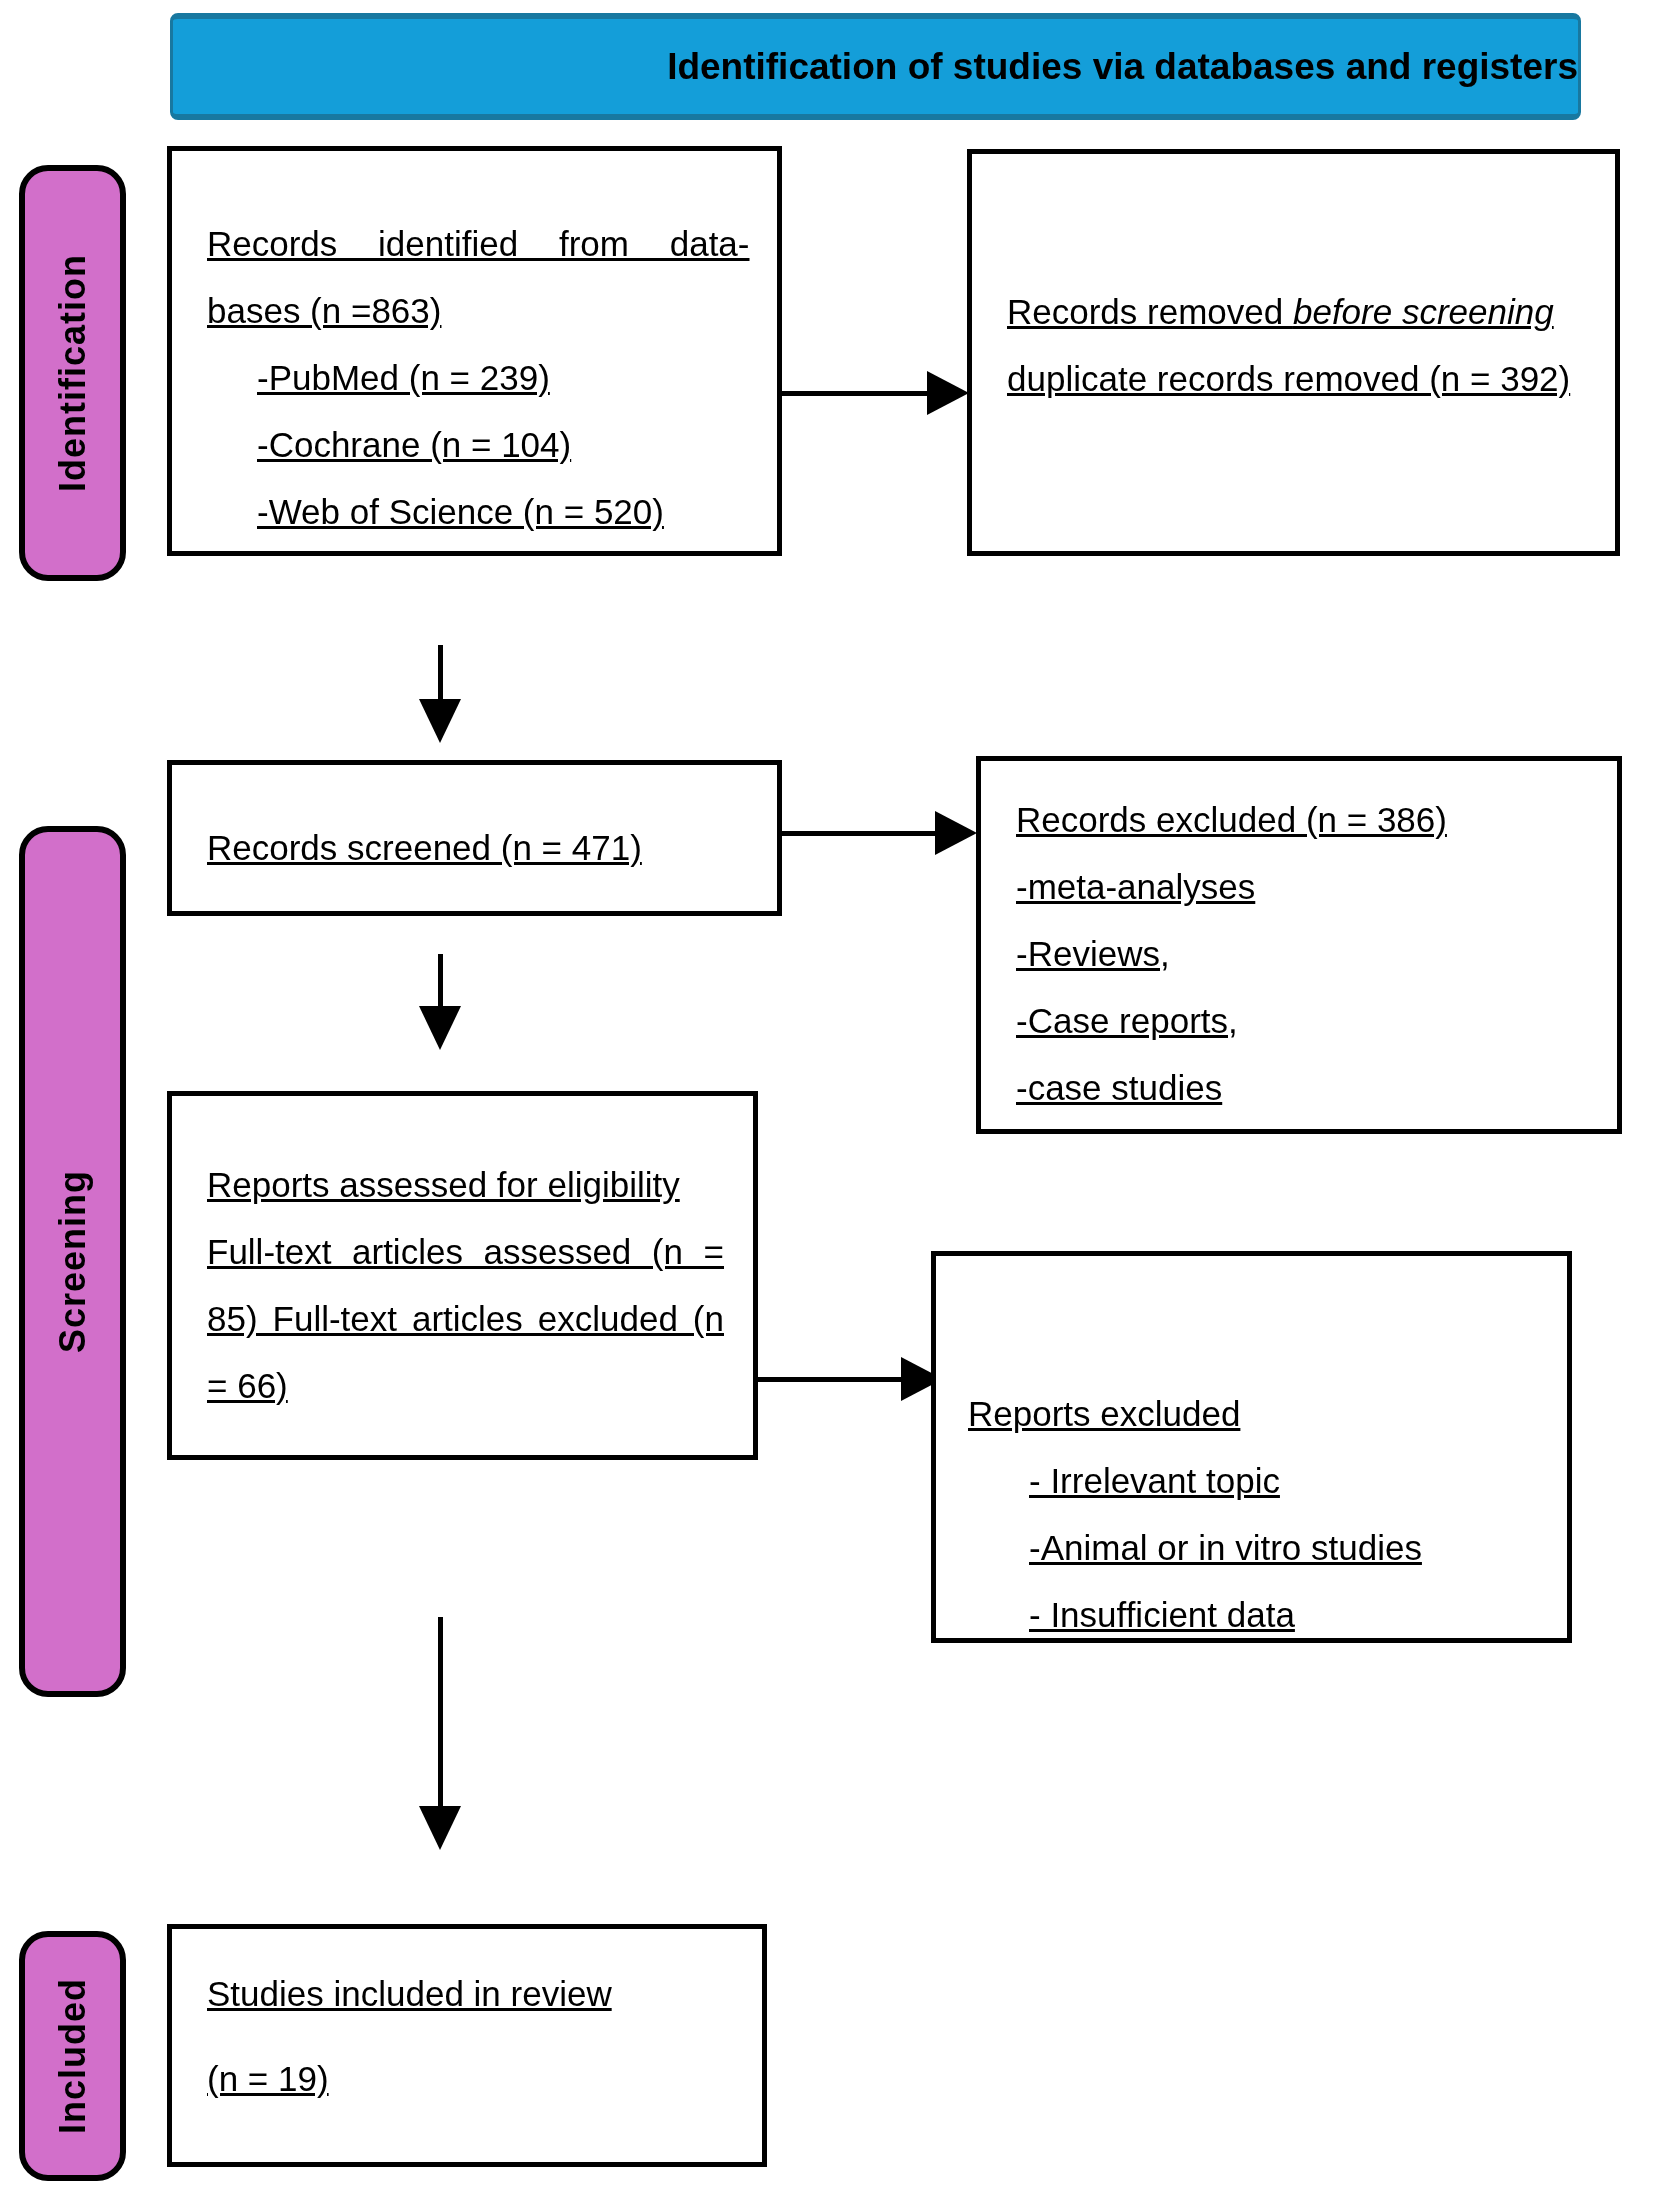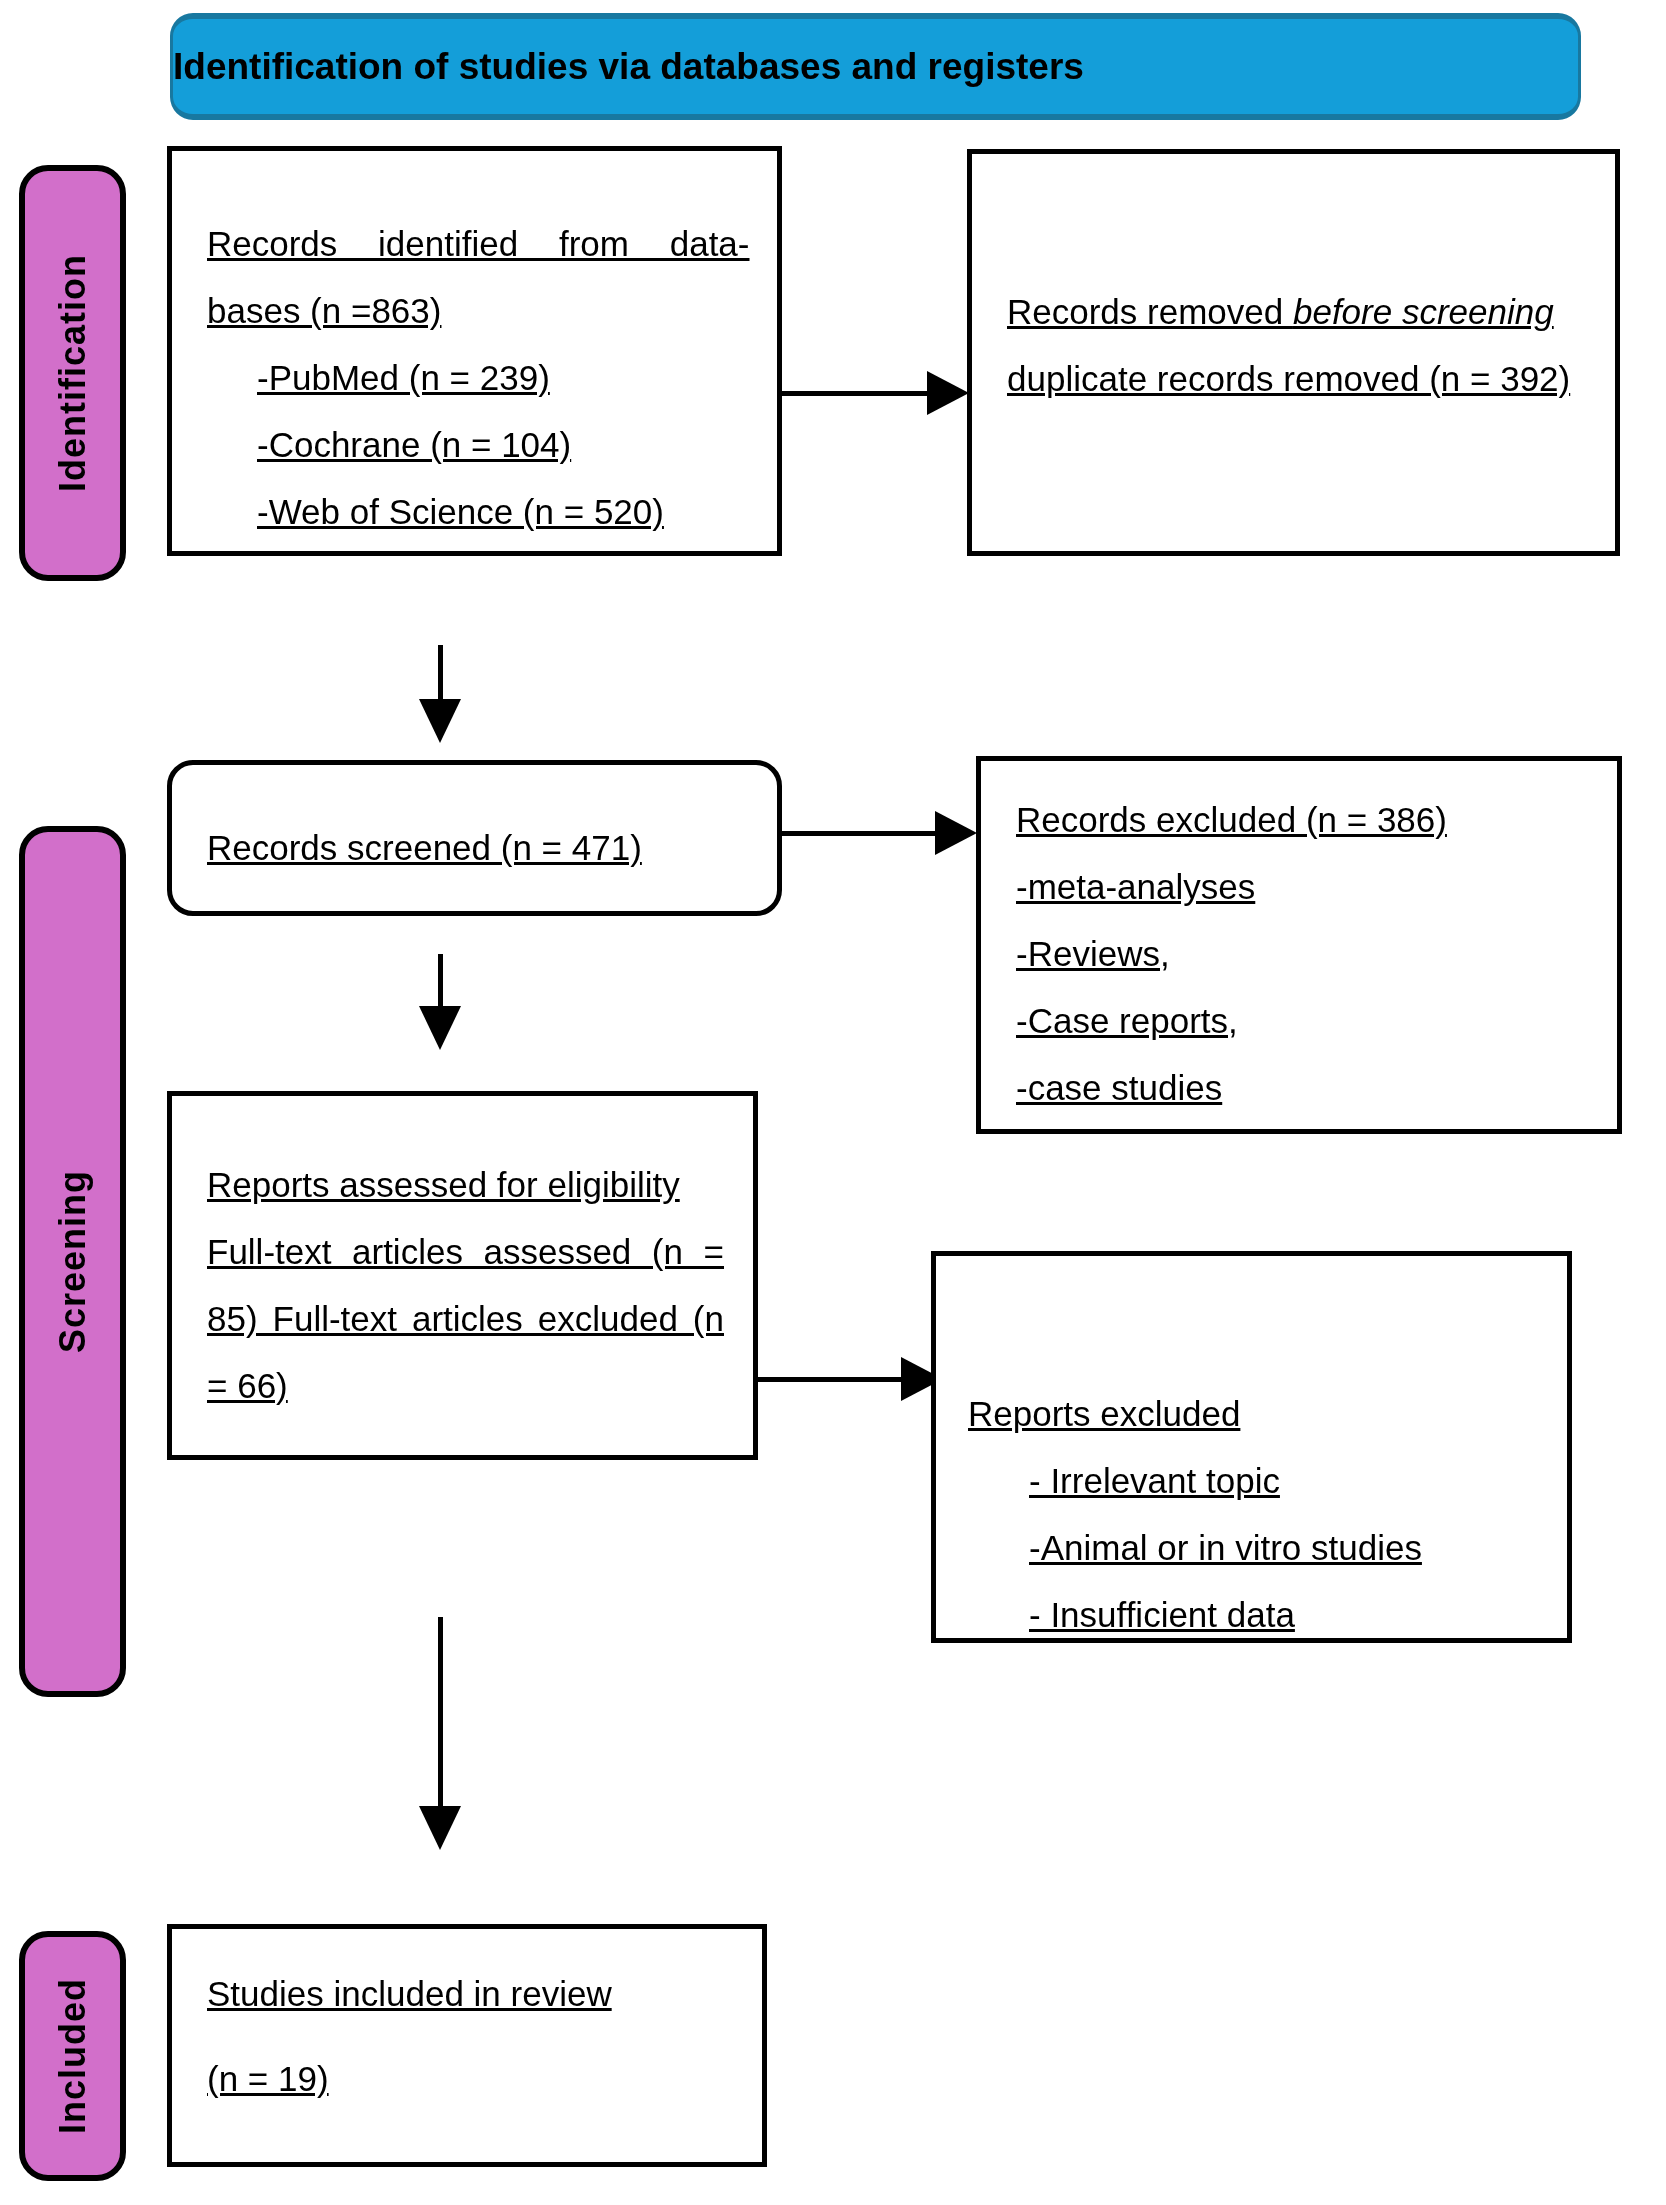--- a/index.html
+++ b/index.html
@@ -6,22 +6,22 @@
   body{
     width:1666px;height:2205px;position:relative;background:#ffffff;
     font-family:"Liberation Sans",sans-serif;color:#000;
     overflow:hidden;
   }
   
   .banner{
     position:absolute;left:170px;top:13px;width:1411px;height:107px;
     background:#149ED9;
     border:3px solid #1878A0;border-top-width:6.5px;border-bottom-width:6.5px;
-    border-radius:23px;box-sizing:border-box;
-    display:flex;align-items:center;justify-content:flex-start;
+    border-radius:8px;box-sizing:border-box;
+    display:flex;align-items:center;justify-content:flex-end;
     font-weight:bold;font-size:37px;
   }
   
   .stage{
     position:absolute;left:19px;width:107px;
     background:#D26FCA;border:6.5px solid #000;border-radius:29px;
     box-sizing:border-box;
     display:flex;align-items:center;justify-content:center;
   }
   .vtext{
@@ -80,21 +80,21 @@
   <div class="line"><span>Records removed </span><span class="it">before screening</span></div>
   <div class="line">duplicate records removed (n = 392)</div>
 </div>
 
 <div class="hline" style="left:781px;top:391px;width:150px;height:5px;"></div>
 <div class="head-right" style="left:927px;top:371px;"></div>
 
 <div class="vline" style="left:438px;top:645px;width:5px;height:57px;"></div>
 <div class="head-down" style="left:419px;top:699px;"></div>
 
-<div class="box" style="left:167px;top:760px;width:615px;height:156px;padding:49px 20px 0 35px;border-radius:26px;">
+<div class="box" style="left:167px;top:760px;width:615px;height:156px;padding:49px 20px 0 35px;">
   <div class="line">Records screened (n = 471)</div>
 </div>
 
 <div class="hline" style="left:781px;top:831px;width:158px;height:5px;"></div>
 <div class="head-right" style="left:935px;top:811px;"></div>
 
 <div class="box" style="left:976px;top:756px;width:646px;height:378px;padding:25px 20px 0 35px;">
   <div class="line">Records excluded (n = 386)</div>
   <div class="line">-meta-analyses</div>
   <div class="line">-Reviews,</div>

